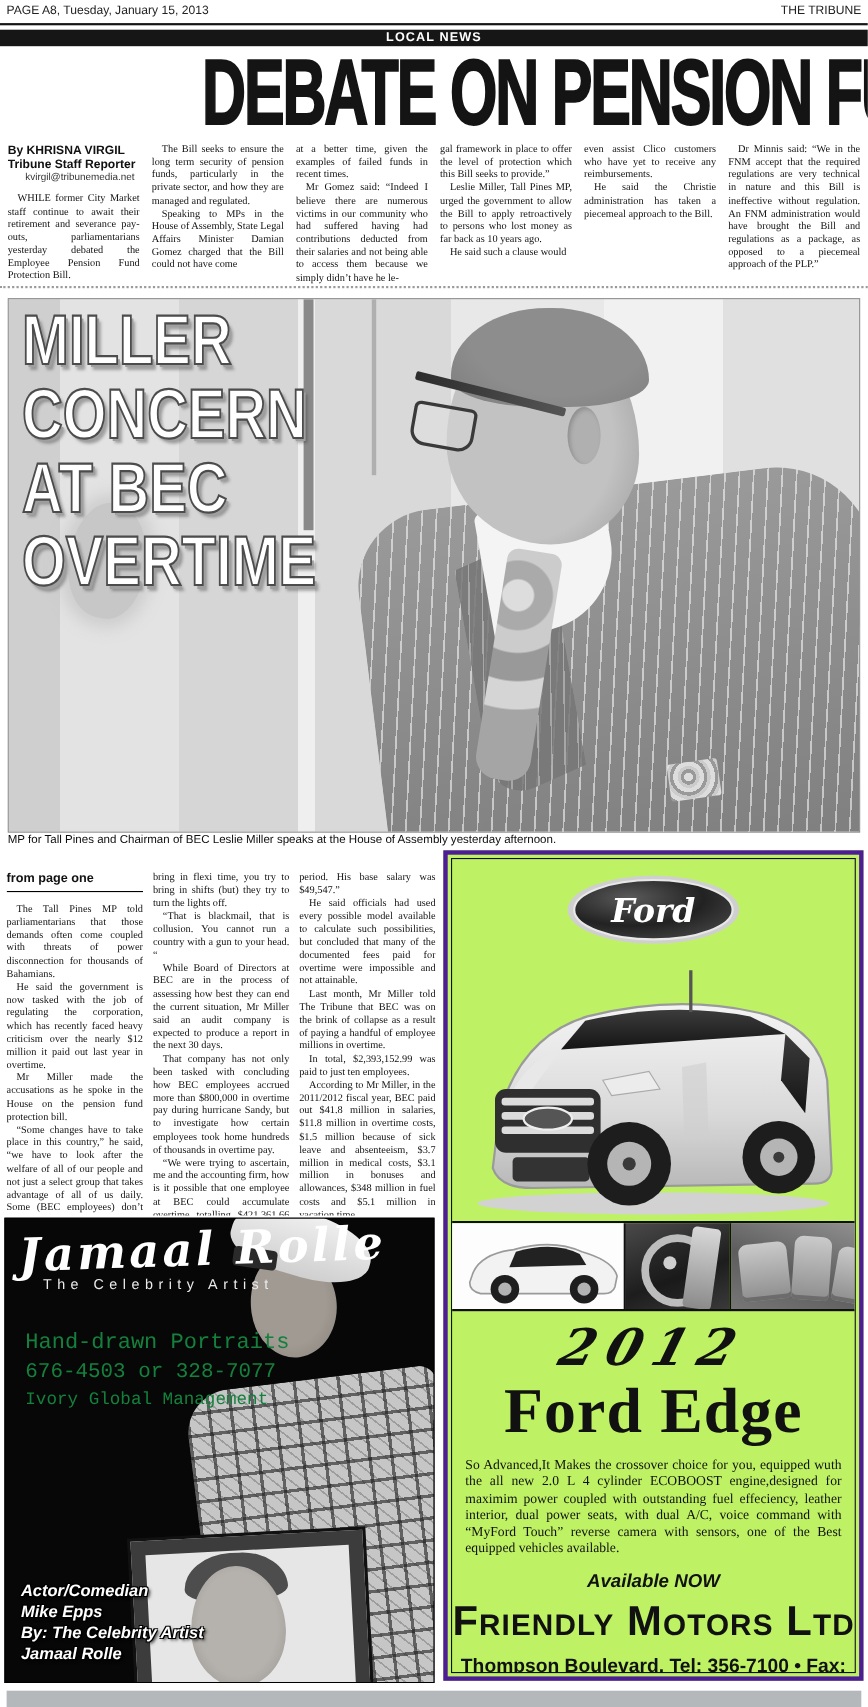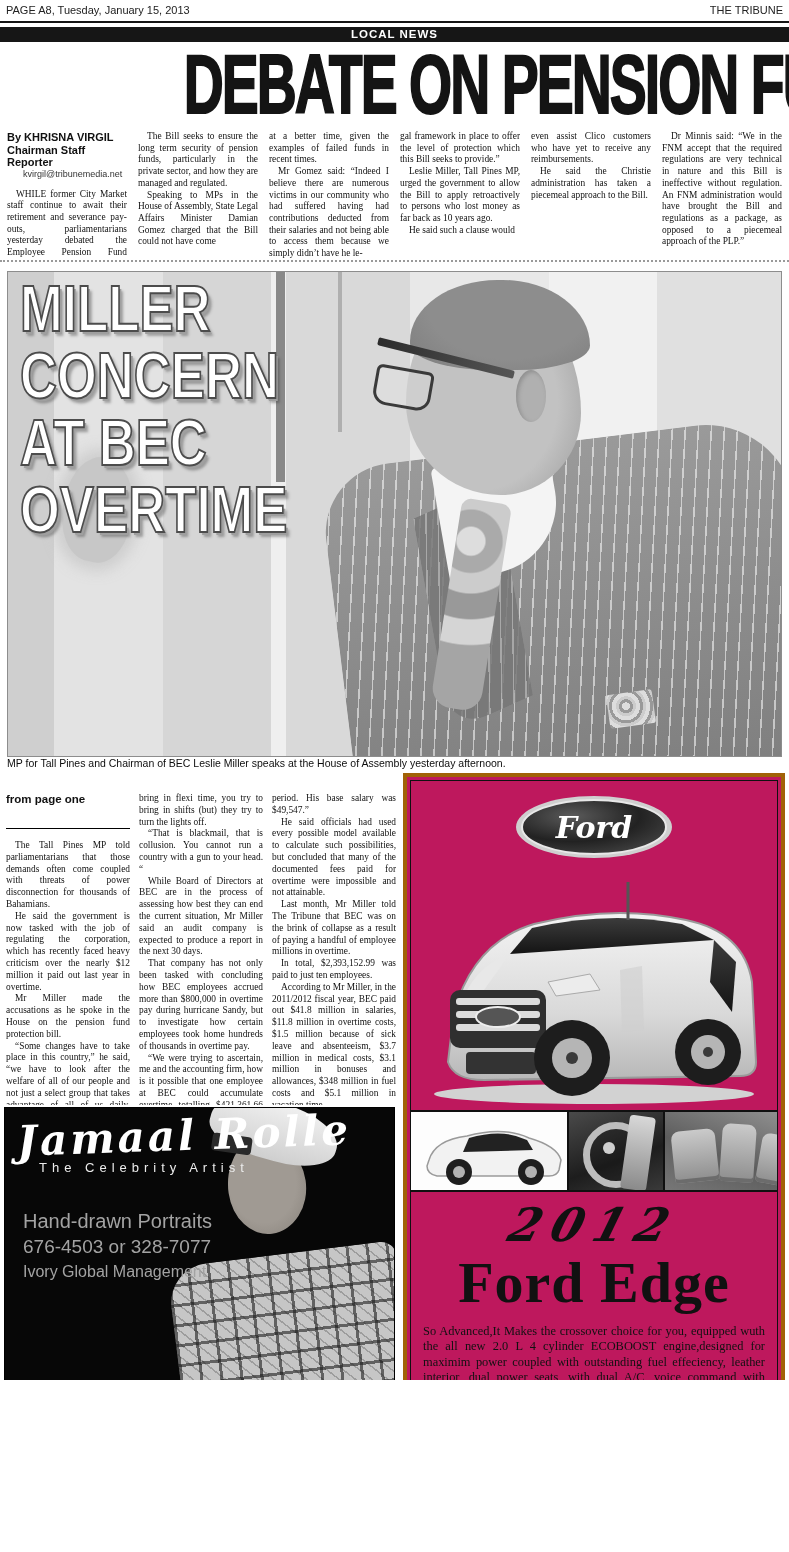--- a/index.html
+++ b/index.html
@@ -1,16 +1,16 @@
 <!DOCTYPE html>
 <html><head>
 <meta charset="utf-8">
 <style>
   html,body{margin:0;padding:0;background:#fff;}
-  #page{position:relative;width:789px;height:1380px;background:#fff;overflow:hidden;
+  #page{position:relative;width:789px;height:1552px;background:#fff;overflow:hidden;
         font-family:"Liberation Serif",serif;color:#111;}
 
   
   .folio-row{position:absolute;top:4px;left:6px;width:777px;display:flex;
              justify-content:space-between;font:11px "Liberation Sans",sans-serif;color:#222;}
   .header-rule{position:absolute;top:21px;left:0;width:789px;height:2px;background:#151515;}
   .banner{position:absolute;top:27px;left:0;width:789px;height:15px;background:#161616;}
   .banner span{display:block;text-align:center;color:#fff;
                font:bold 11.5px/15px "Liberation Sans",sans-serif;letter-spacing:1px;}
   .headline{position:absolute;top:42px;left:0;width:789px;text-align:center;margin:0;}
@@ -77,31 +77,31 @@
                font:10.5px/13.5px "Liberation Sans",sans-serif;color:#0d0d0d;}
   .caption-left{margin:0;width:600px;}
   .caption-left b{font-weight:normal;}
   .caption-right{position:absolute;right:8px;bottom:2px;}
   .caption-right b{font-weight:bold;}
 
   
   .continuation{position:absolute;top:793px;left:6px;width:390px;height:312px;display:flex;gap:9px;overflow:hidden;}
   .continuation .col p{font:9.4px/11.8px "Liberation Serif",serif;}
   .kicker{font:bold 11.5px "Liberation Sans",sans-serif;border-bottom:1.5px solid #000;
-          padding-bottom:23px;margin-bottom:11px;}
+          padding-bottom:5px;margin-bottom:11px;}
 
   
   .rolle-ad{position:absolute;top:1107px;left:4px;width:389px;height:421px;background:#070707;
             overflow:hidden;border:1px solid #000;}
   .rolle-name{position:absolute;top:6px;left:12px;color:#fff;
               font:bold italic 42px/44px "DejaVu Serif",serif;letter-spacing:3px;transform:rotate(-2deg);}
   .rolle-tagline{position:absolute;top:52px;left:34px;color:#ececec;
                  font:13px "Liberation Sans",sans-serif;letter-spacing:5px;}
-  .rolle-lines{position:absolute;top:100px;left:18px;color:#a3a3a3;
-               font-family:Liberation Sans, sans-serif;}
+  .rolle-lines{position:absolute;top:100px;left:18px;color:#15803d;
+               font-family:Liberation Mono, monospace;}
   .rolle-l1{font-size:20px;line-height:26px;}
   .rolle-l2{font-size:19px;line-height:26px;}
   .rolle-l3{font-size:16px;line-height:24px;}
   .epps-shirt{position:absolute;right:-20px;top:145px;width:230px;height:300px;transform:rotate(-7deg);
               background-color:#c6c6c6;border-radius:40px 16px 0 0;
               background-image:repeating-linear-gradient(0deg,rgba(30,30,30,.6) 0 3px,transparent 3px 20px),
                                repeating-linear-gradient(90deg,rgba(30,30,30,.6) 0 3px,transparent 3px 20px),
                                repeating-linear-gradient(45deg,rgba(80,80,80,.35) 0 1.5px,transparent 1.5px 10px);}
   .epps-face{position:absolute;right:88px;top:30px;width:78px;height:96px;background:
              radial-gradient(ellipse at 45% 45%,#a09a93 0 55%,#857f78 100%);
@@ -115,22 +115,22 @@
   .p-face{position:absolute;left:38px;top:14px;width:86px;height:110px;background:
           radial-gradient(ellipse at 50% 48%,#b5b1ac 0 58%,#96928d 100%);
           border-radius:48% 52% 50% 50%/54% 54% 46% 46%;}
   .p-hair{position:absolute;left:34px;top:2px;width:94px;height:44px;background:#4d4d4d;
           border-radius:50% 50% 40% 40%/80% 80% 30% 30%;}
   .rolle-caption{position:absolute;left:14px;bottom:16px;color:#fff;
                  font:bold italic 15px/19px "Liberation Sans",sans-serif;
                  text-shadow:1px 1px 0 #000,-1px 1px 0 #000,1px -1px 0 #000,-1px -1px 0 #000,2px 2px 3px #000;}
 
   
-  .ford-ad{position:absolute;left:403px;top:773px;width:382px;height:755px;background:#be185d;
-           border:4px solid #a16207;box-sizing:border-box;}
+  .ford-ad{position:absolute;left:403px;top:773px;width:382px;height:755px;background:#bef264;
+           border:4px solid #4c1d95;box-sizing:border-box;}
   .ford-inner{position:absolute;inset:3px;border:1.5px solid #101010;overflow:hidden;}
   .ford-logo{display:block;margin:13px auto 2px;}
   .car-hero{display:block;margin:0 auto;}
   .thumb-row{display:flex;height:78px;border-top:2.5px solid #101010;border-bottom:2.5px solid #101010;}
   .thumb{height:100%;overflow:hidden;border-right:2.5px solid #101010;}
   .thumb:last-child{border-right:none;}
   .t1{width:43%;background:#fdfdfd;}
   .t2{width:26%;background:linear-gradient(160deg,#4a4a4a,#1d1d1d 60%,#3a3a3a);position:relative;}
   .t3{width:31%;background:linear-gradient(200deg,#8f8f8f,#5d5d5d 55%,#777);position:relative;}
   .wheel-ring{position:absolute;left:14px;top:10px;width:52px;height:52px;border:7px solid #bdbdbd;
@@ -168,21 +168,21 @@
     <span>LOCAL NEWS</span>
   </div>
   <h1 class="headline">
     <span>DEBATE ON PENSION FUND</span>
   </h1>
 
   <section class="article-cols">
     <div class="col">
       <div class="byline">
         <div class="b1">By KHRISNA VIRGIL</div>
-        <div class="b2">Chairman Staff Reporter</div>
+        <div class="b2">Tribune Staff Reporter</div>
         <div class="b3">kvirgil@tribunemedia.net</div>
       </div>
       <p class="ind">WHILE former City Market staff continue to await their retirement and severance pay-outs, parliamentarians yesterday debated the Employee Pension Fund Protection Bill.</p>
     </div>
     <div class="col">
       <p class="ind">The Bill seeks to ensure the long term security of pension funds, particularly in the private sector, and how they are managed and regulated.</p>
       <p class="ind">Speaking to MPs in the House of Assembly, State Legal Affairs Minister Damian Gomez charged that the Bill could not have come</p>
     </div>
     <div class="col">
       <p>at a better time, given the examples of failed funds in recent times.</p>

